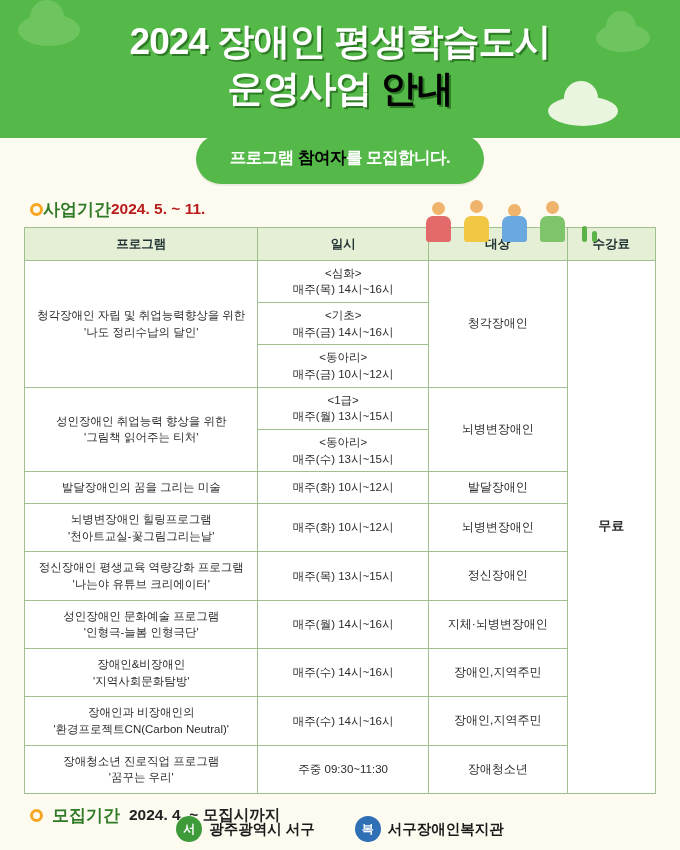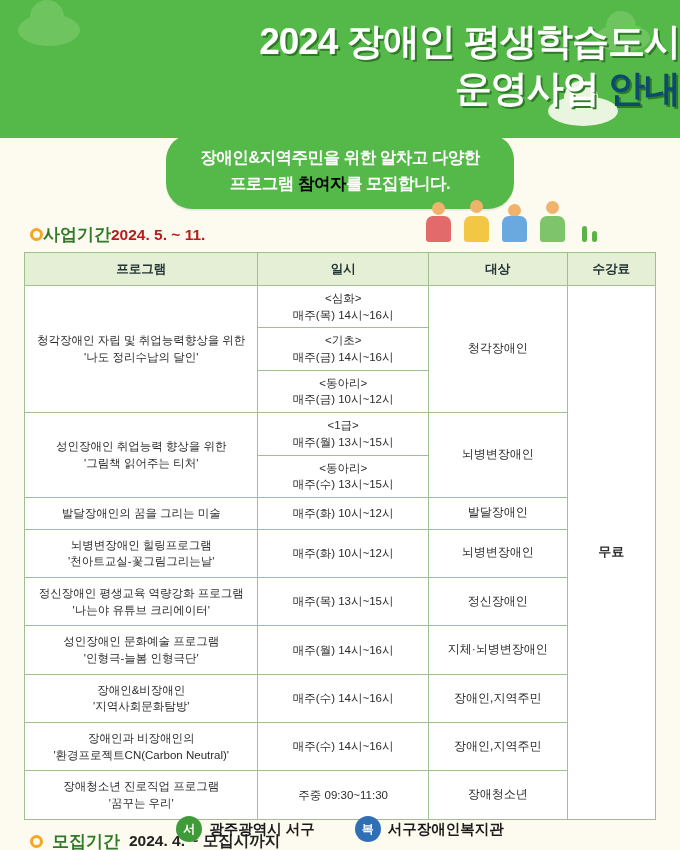--- a/index.html
+++ b/index.html
@@ -23,32 +23,32 @@
   .cloud{position:absolute;background:#6ec45f;border-radius:50%;}
   .c1{width:62px;height:32px;left:18px;top:14px;}
   .c1:before{content:"";position:absolute;width:34px;height:34px;background:#6ec45f;border-radius:50%;left:12px;top:-14px;}
   .c2{width:54px;height:28px;left:596px;top:24px;}
   .c2:before{content:"";position:absolute;width:30px;height:30px;background:#6ec45f;border-radius:50%;left:10px;top:-13px;}
   .c3{width:70px;height:30px;left:548px;top:96px;background:#e9f5df;}
   .c3:before{content:"";position:absolute;width:34px;height:34px;background:#e9f5df;border-radius:50%;left:16px;top:-15px;}
 
   .title-wrap{
     position:relative;
-    text-align:right;
+    text-align:center;
     padding-top:18px;
   }
   .title-line{
     font-size:37px;
     font-weight:bold;
     letter-spacing:-1px;
     color:#ffffff;
     text-shadow:2px 2px 0 #2f7a26;
     line-height:1.28;
   }
-  .title-line .accent{color:#0c4a6e;margin-top:12px;}
+  .title-line .accent{color:#000000;margin-top:12px;}
 
   
   .subbanner-wrap{
     position:relative;
     margin-top:-4px;
     display:flex;
     justify-content:center;
   }
   .subbanner{
     background:#54b948;
@@ -150,21 +150,20 @@
     <div class="cloud c2"></div>
     <div class="cloud c3"></div>
     <div class="title-wrap">
       <div class="title-line">2024 장애인 평생학습도시</div>
       <div class="title-line"><span>운영사업 </span><span class="accent">안내</span></div>
     </div>
   </div>
 
   <div class="subbanner-wrap">
     <div class="subbanner">
-      <div>장애인&amp;지역주민을 위한 알차고 다양한</div>
       <div><span>프로그램 </span><span class="hl">참여자</span><span>를 모집합니다.</span></div>
     </div>
   </div>
 
   <div class="people">
     <div class="person" style="left:6px;width:25px;height:40px;">
       <div class="head" style="background:#f0b36b;"></div>
       <div class="body" style="background:#e36a6a;"></div>
     </div>
     <div class="person" style="left:44px;width:25px;height:42px;">

